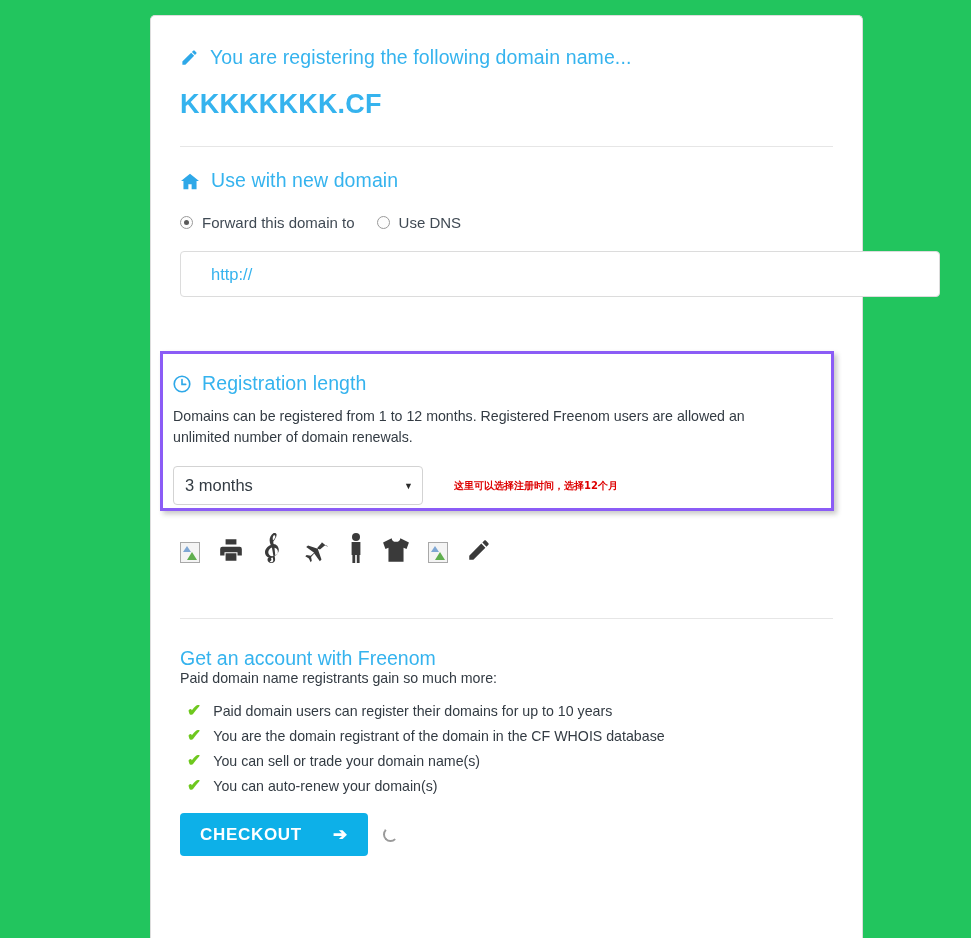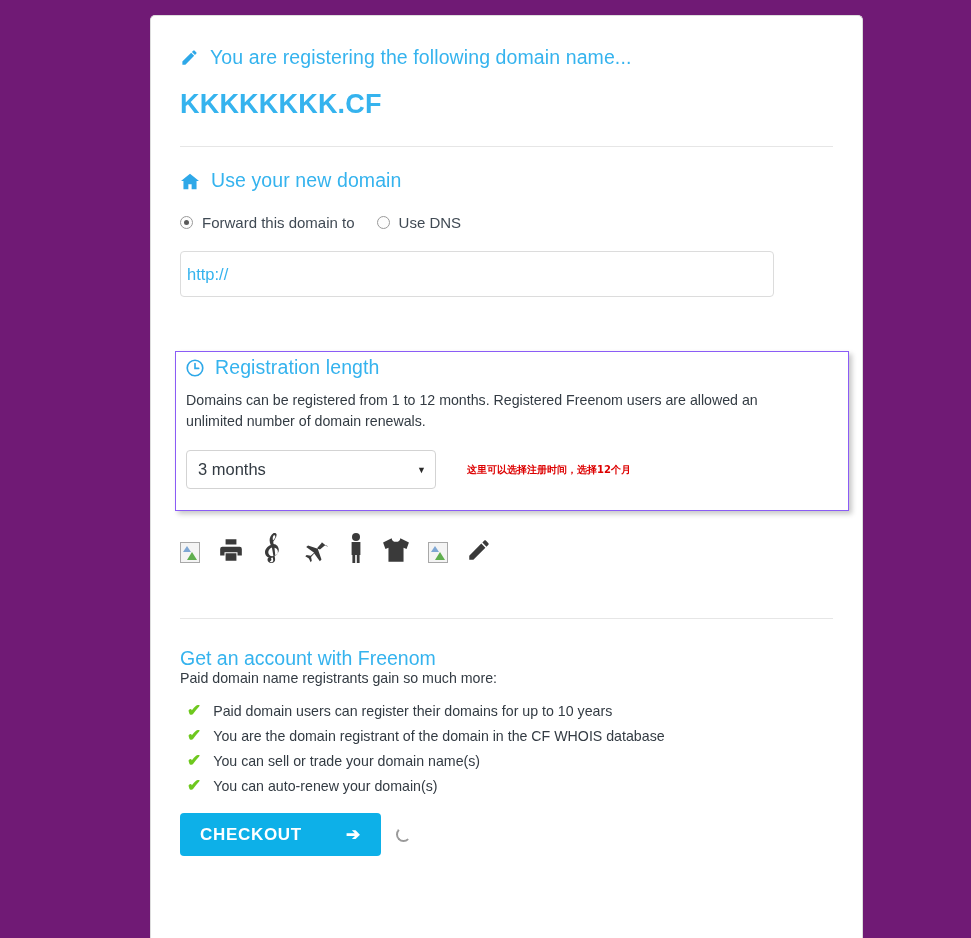--- a/index.html
+++ b/index.html
@@ -6,21 +6,21 @@
   html, body {
     margin: 0; padding: 0;
     width: 971px; height: 938px;
     background: #ffffff;
     font-family: "Liberation Sans", sans-serif;
     overflow: hidden;
   }
   #page {
     position: relative;
     width: 971px; height: 938px;
-    background: #701a75;
+    background: #22c55e;
   }
   .card {
     position: absolute;
     left: 150px; top: 15px;
     width: 713px; height: 940px;
     border: 1px solid #dddddd;
     border-bottom: none;
     border-radius: 5px 5px 0 0;
     background: #fff;
   }
@@ -72,41 +72,41 @@
     content: "";
     position: absolute; left: 3px; top: 3px;
     width: 5px; height: 5px;
     border-radius: 50%;
     background: #5a5a5a;
   }
   .radio-label { margin-right: 22px; }
   .url-input {
     display: block;
     margin-top: 20px;
-    width: 594px; height: 46px;
+    width: 760px; height: 46px;
     border: 1px solid #dcdcdc;
     border-radius: 4px;
-    padding: 0 6px;
+    padding: 0 30px;
     font-family: "Liberation Sans", sans-serif;
     font-size: 16.5px;
     color: #35b3ee;
     background: #fff;
     outline: none;
   }
   .url-input::placeholder { color: #35b3ee; opacity: 1; }
 
   
   .redbox {
     position: absolute;
-    left: 175px; top: 351px;
+    left: 160px; top: 351px;
     width: 674px; height: 160px;
-    border: 1px solid #8b5cf6;
+    border: 3px solid #8b5cf6;
     box-shadow: 3px 3px 5px rgba(0,0,0,.22);
     background: #fff;
-    padding: 4px 0 0 10px;
+    padding: 18px 0 0 10px;
   }
   .reg-desc {
     margin-top: 11px;
     width: 626px;
     font-size: 14.2px;
     color: #333b43;
     line-height: 21px;
   }
   .sel-row { display: flex; align-items: center; margin-top: 18px; }
   .select {
@@ -193,21 +193,21 @@
   .checkout-btn {
     background: #0db0e8;
     border: none; border-radius: 4px;
     color: #fff;
     font-size: 17px;
     font-weight: bold;
     letter-spacing: .7px;
     padding: 0 20px;
     height: 43px;
     display: flex; align-items: center;
-    gap: 44px;
+    gap: 31px;
     cursor: pointer;
     font-family: "Liberation Sans", sans-serif;
   }
   .spinner {
     margin-left: 15px;
     width: 15px; height: 15px;
     border-radius: 50%;
     border: 2px solid #9a9a9a;
     border-top-color: transparent;
     border-right-color: transparent;
@@ -233,21 +233,21 @@
         <div class="rule"></div>
       </div>
 
       <div class="blk-use">
         <div class="sec-head">
           <span class="glyph">
             <svg width="20" height="18" viewBox="0 0 24 22">
                 <path fill="#2ea8e8" d="M12 2 1 11h3v10h6v-6h4v6h6V11h3L12 2z"></path>
               </svg>
           </span>
-          <span>Use your new domain</span>
+          <span>Use with new domain</span>
         </div>
 
         <div class="radio-row">
           <span class="radio on"></span>
           <span class="radio-label">Forward this domain to</span>
           <span class="radio"></span>
           <span class="radio-label">Use DNS</span>
         </div>
 
         <input class="url-input" type="text" placeholder="http://" style="">

